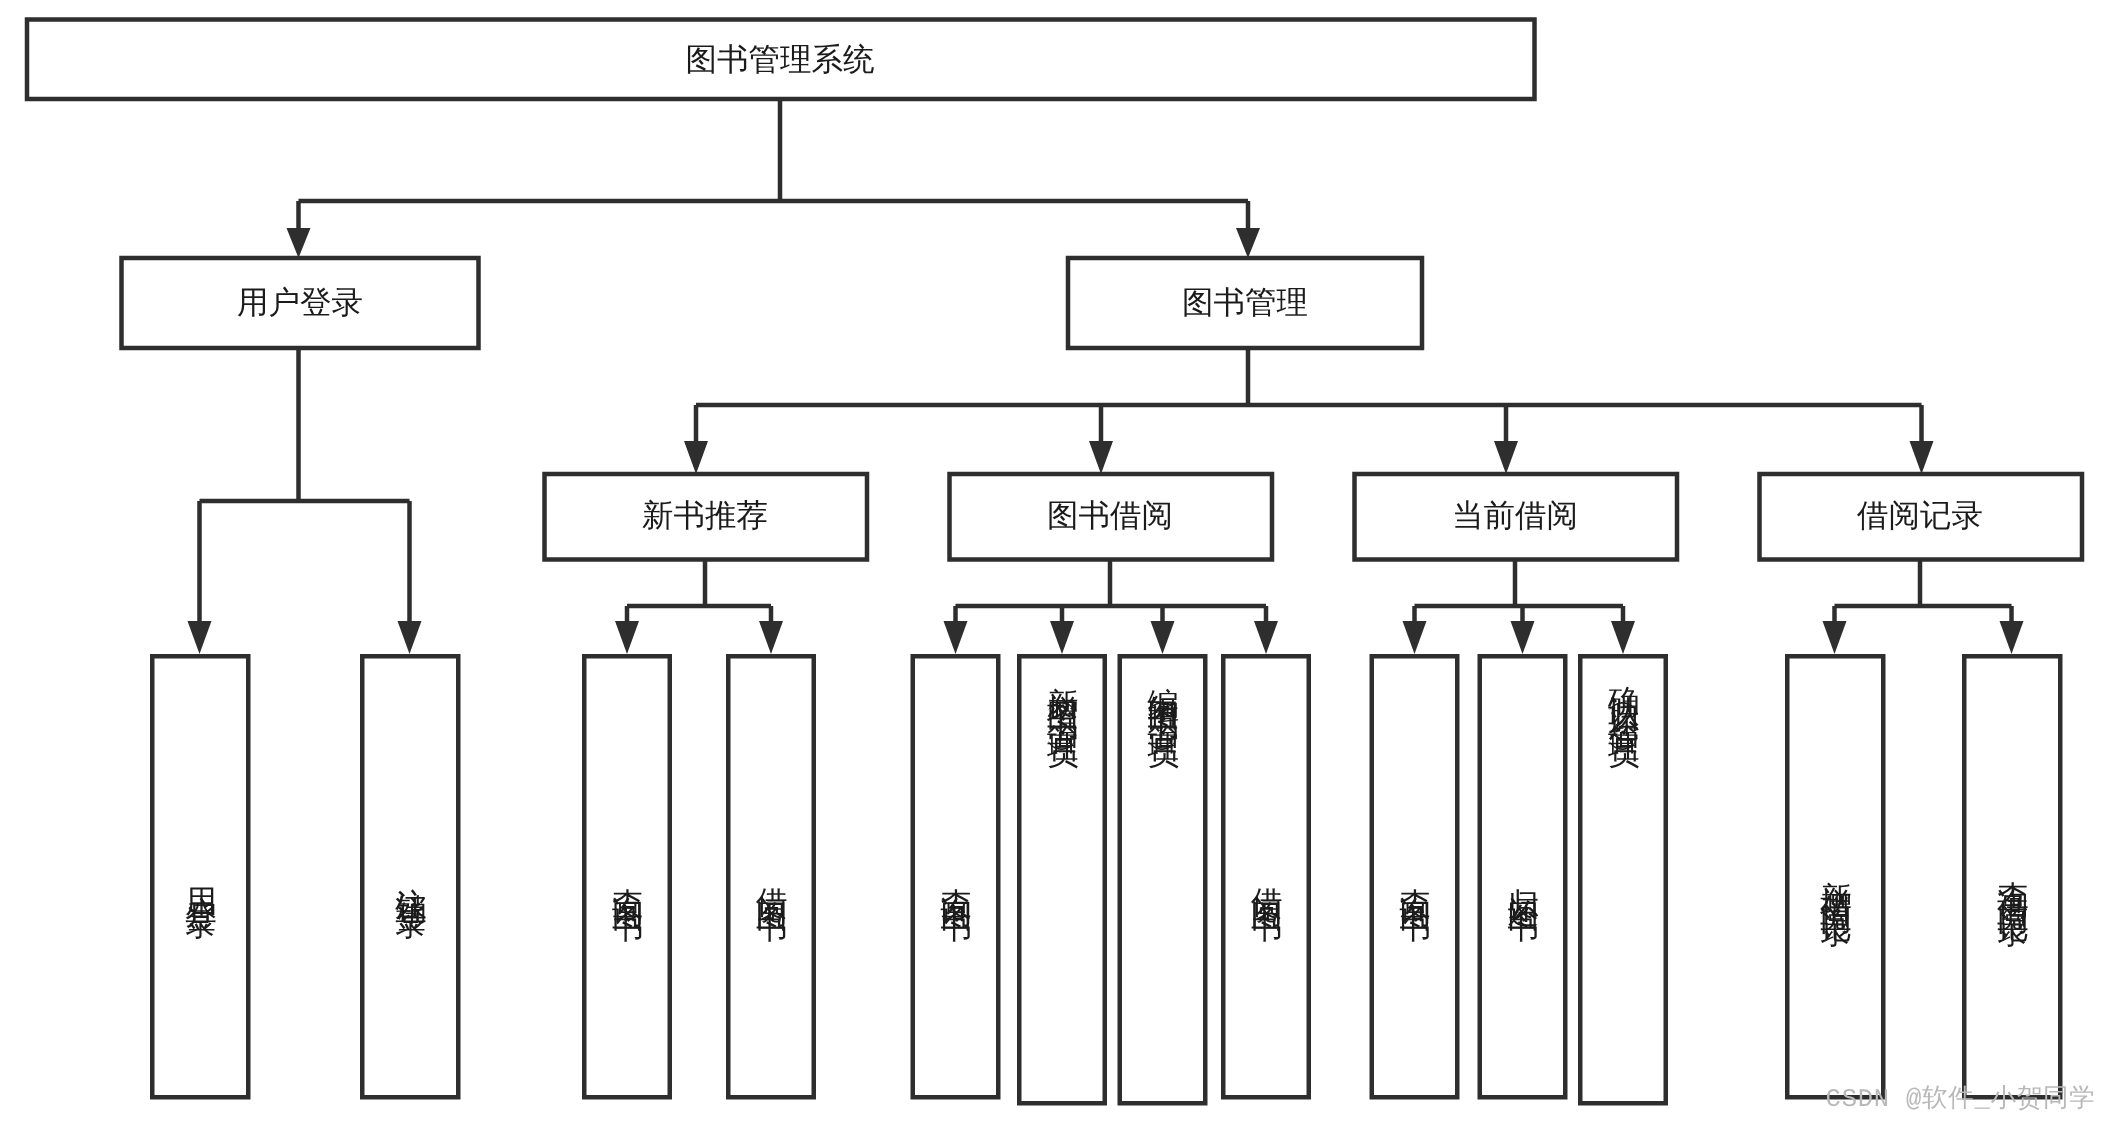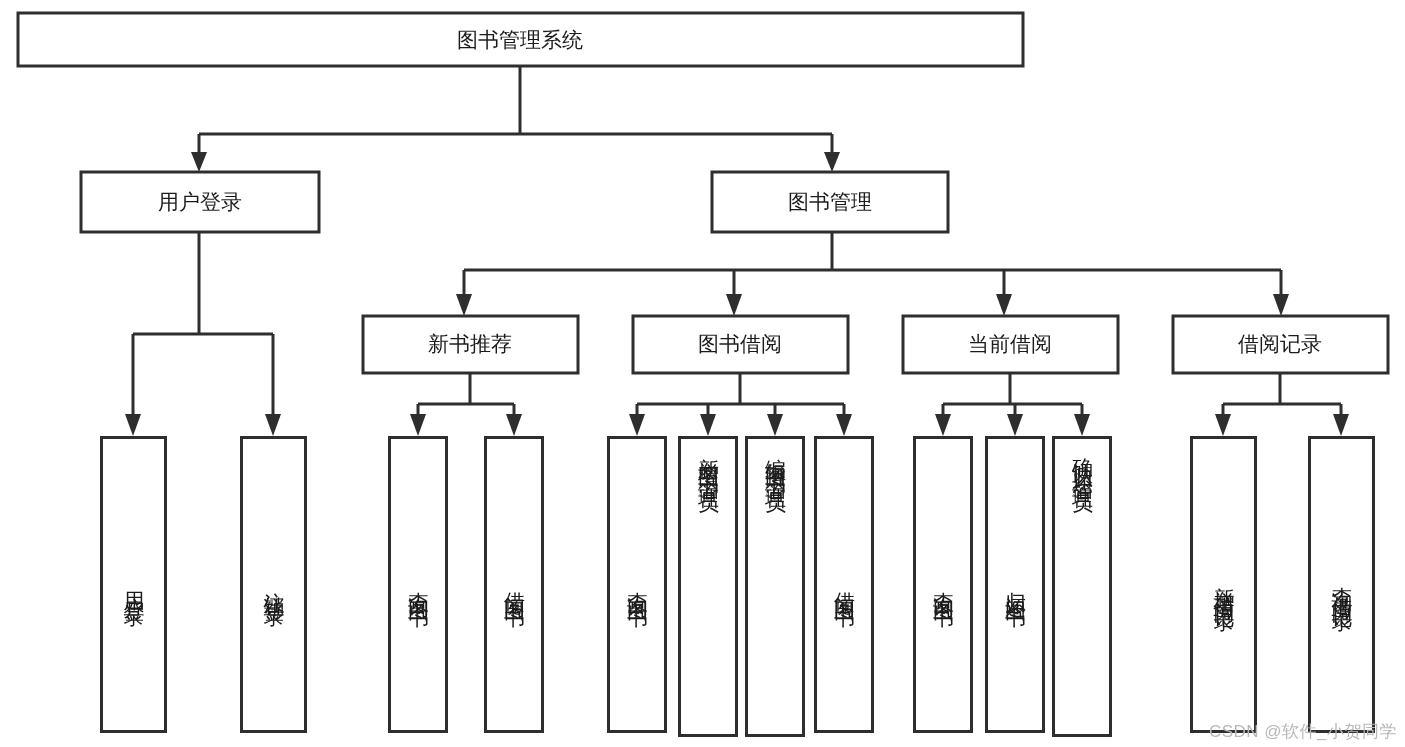--- a/index.html
+++ b/index.html
@@ -60,21 +60,21 @@
     line-height: 1;
     letter-spacing: 5px;
     color: #1b1b1b;
     white-space: nowrap;
     padding: 2px 0;
   }
   #watermark {
     position: absolute;
     right: 8px;
     bottom: 4px;
-    font-family: Liberation Sans, sans-serif;
+    font-family: Liberation Mono, monospace;
     font-size: 17px;
     color: #b8b8b8;
     letter-spacing: 0.5px;
     white-space: nowrap;
     pointer-events: none;
     margin-left: 32px;
   }
 </style>
 </head>
 <body>

